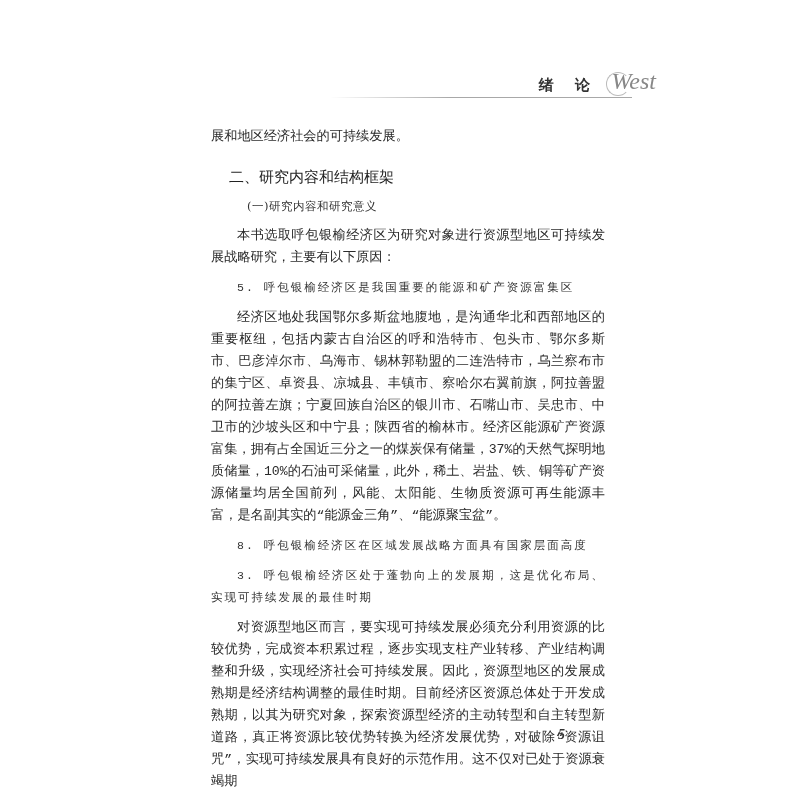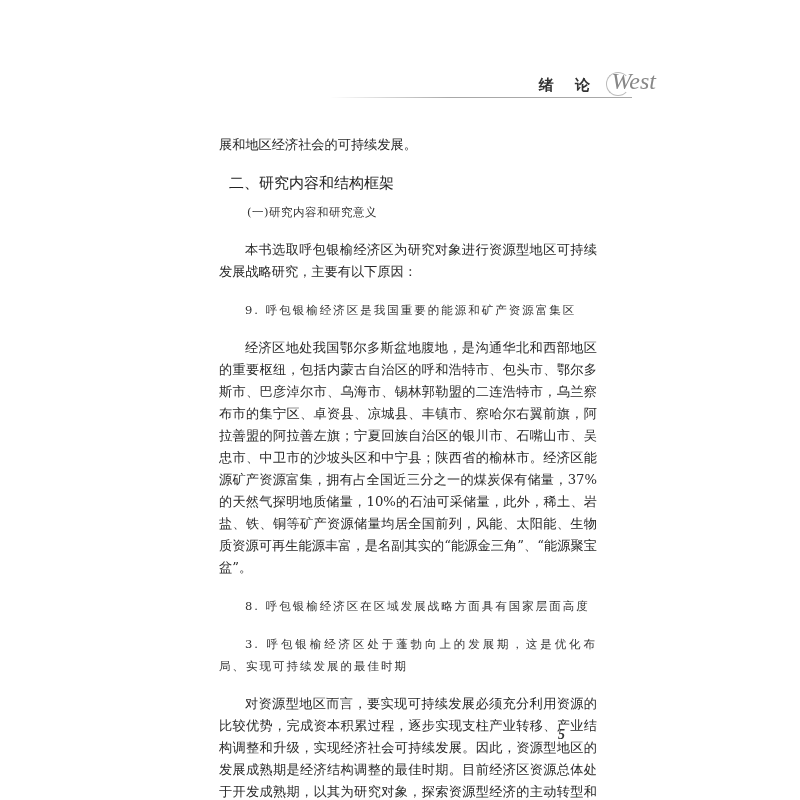--- a/index.html
+++ b/index.html
@@ -8,42 +8,42 @@
     .header { position: absolute; left: 330px; top: 74px; width: 330px; height: 26px; }
     .header-line { position: absolute; left: 0; right: 28px; bottom: 2px; height: 1px;
                    background: linear-gradient(to right, rgba(160,160,160,0), #a8a8a8 40%, #a8a8a8); }
     .header-title { position: absolute; right: 62px; top: 2px; font-size: 15px; letter-spacing: 8px; color: #333;
                     font-family: "DejaVu Sans", sans-serif; font-weight: bold; }
     .header-logo { position: absolute; right: 4px; top: -6px; font-size: 24px; font-style: italic; color: #888;
                    font-family: "Liberation Serif", serif; }
     .header-logo .ring { position: absolute; left: -6px; top: 4px; width: 22px; height: 22px; border: 1px solid #bbb;
                          border-radius: 50%; border-right-color: transparent; }
     .content { position: absolute; left: 203px; top: 118px; width: 410px; }
-    p { margin: 16px; font-size: 13.2px; line-height: 22px; text-align: justify; }
+    p { margin: 8px; font-size: 13.2px; line-height: 22px; text-align: justify; font-family: Liberation Mono, monospace; }
     .indent { text-indent: 26px; }
-    .h2 { font-family: "DejaVu Sans", sans-serif; font-size: 15px; line-height: 22px; margin: 9px 0 7px 26px; color: #222; }
+    .h2 { font-family: "DejaVu Sans", sans-serif; font-size: 15px; line-height: 22px; margin: 18px 0 7px 26px; color: #222; }
     .h3 { font-size: 11.5px; letter-spacing: 0.5px; margin-left: 44px; color: #333; line-height: 22px; }
     .h4 { font-size: 11.5px; letter-spacing: 2px; color: #333; }
     .page-number { position: absolute; left: 558px; top: 727px; font-size: 14px; font-style: italic; font-weight: bold;
                    font-family: "Liberation Serif", serif; color: #333; }
   </style>
 </head>
 <body>
 
 <div class="header">
   <div class="header-line"></div>
   <span class="header-title">绪 论</span>
   <span class="header-logo"><span class="ring"></span><span>West</span></span>
 </div>
 
 <div class="content">
   <p>展和地区经济社会的可持续发展。</p>
   <div class="h2">二、研究内容和结构框架</div>
   <div class="h3">(一)研究内容和研究意义</div>
   <p class="indent">本书选取呼包银榆经济区为研究对象进行资源型地区可持续发展战略研究，主要有以下原因：</p>
-  <p class="indent h4">9. 呼包银榆经济区是我国重要的能源和矿产资源富集区</p>
+  <p class="indent h4">5. 呼包银榆经济区是我国重要的能源和矿产资源富集区</p>
   <p class="indent">经济区地处我国鄂尔多斯盆地腹地，是沟通华北和西部地区的重要枢纽，包括内蒙古自治区的呼和浩特市、包头市、鄂尔多斯市、巴彦淖尔市、乌海市、锡林郭勒盟的二连浩特市，乌兰察布市的集宁区、卓资县、凉城县、丰镇市、察哈尔右翼前旗，阿拉善盟的阿拉善左旗；宁夏回族自治区的银川市、石嘴山市、吴忠市、中卫市的沙坡头区和中宁县；陕西省的榆林市。经济区能源矿产资源富集，拥有占全国近三分之一的煤炭保有储量，37%的天然气探明地质储量，10%的石油可采储量，此外，稀土、岩盐、铁、铜等矿产资源储量均居全国前列，风能、太阳能、生物质资源可再生能源丰富，是名副其实的“能源金三角”、“能源聚宝盆”。</p>
   <p class="indent h4">8. 呼包银榆经济区在区域发展战略方面具有国家层面高度</p>
   <p class="indent h4">3. 呼包银榆经济区处于蓬勃向上的发展期，这是优化布局、实现可持续发展的最佳时期</p>
   <p class="indent">对资源型地区而言，要实现可持续发展必须充分利用资源的比较优势，完成资本积累过程，逐步实现支柱产业转移、产业结构调整和升级，实现经济社会可持续发展。因此，资源型地区的发展成熟期是经济结构调整的最佳时期。目前经济区资源总体处于开发成熟期，以其为研究对象，探索资源型经济的主动转型和自主转型新道路，真正将资源比较优势转换为经济发展优势，对破除“资源诅咒”，实现可持续发展具有良好的示范作用。这不仅对已处于资源衰竭期</p>
 </div>
 
 <div class="page-number">5</div>
 
 </body></html>

